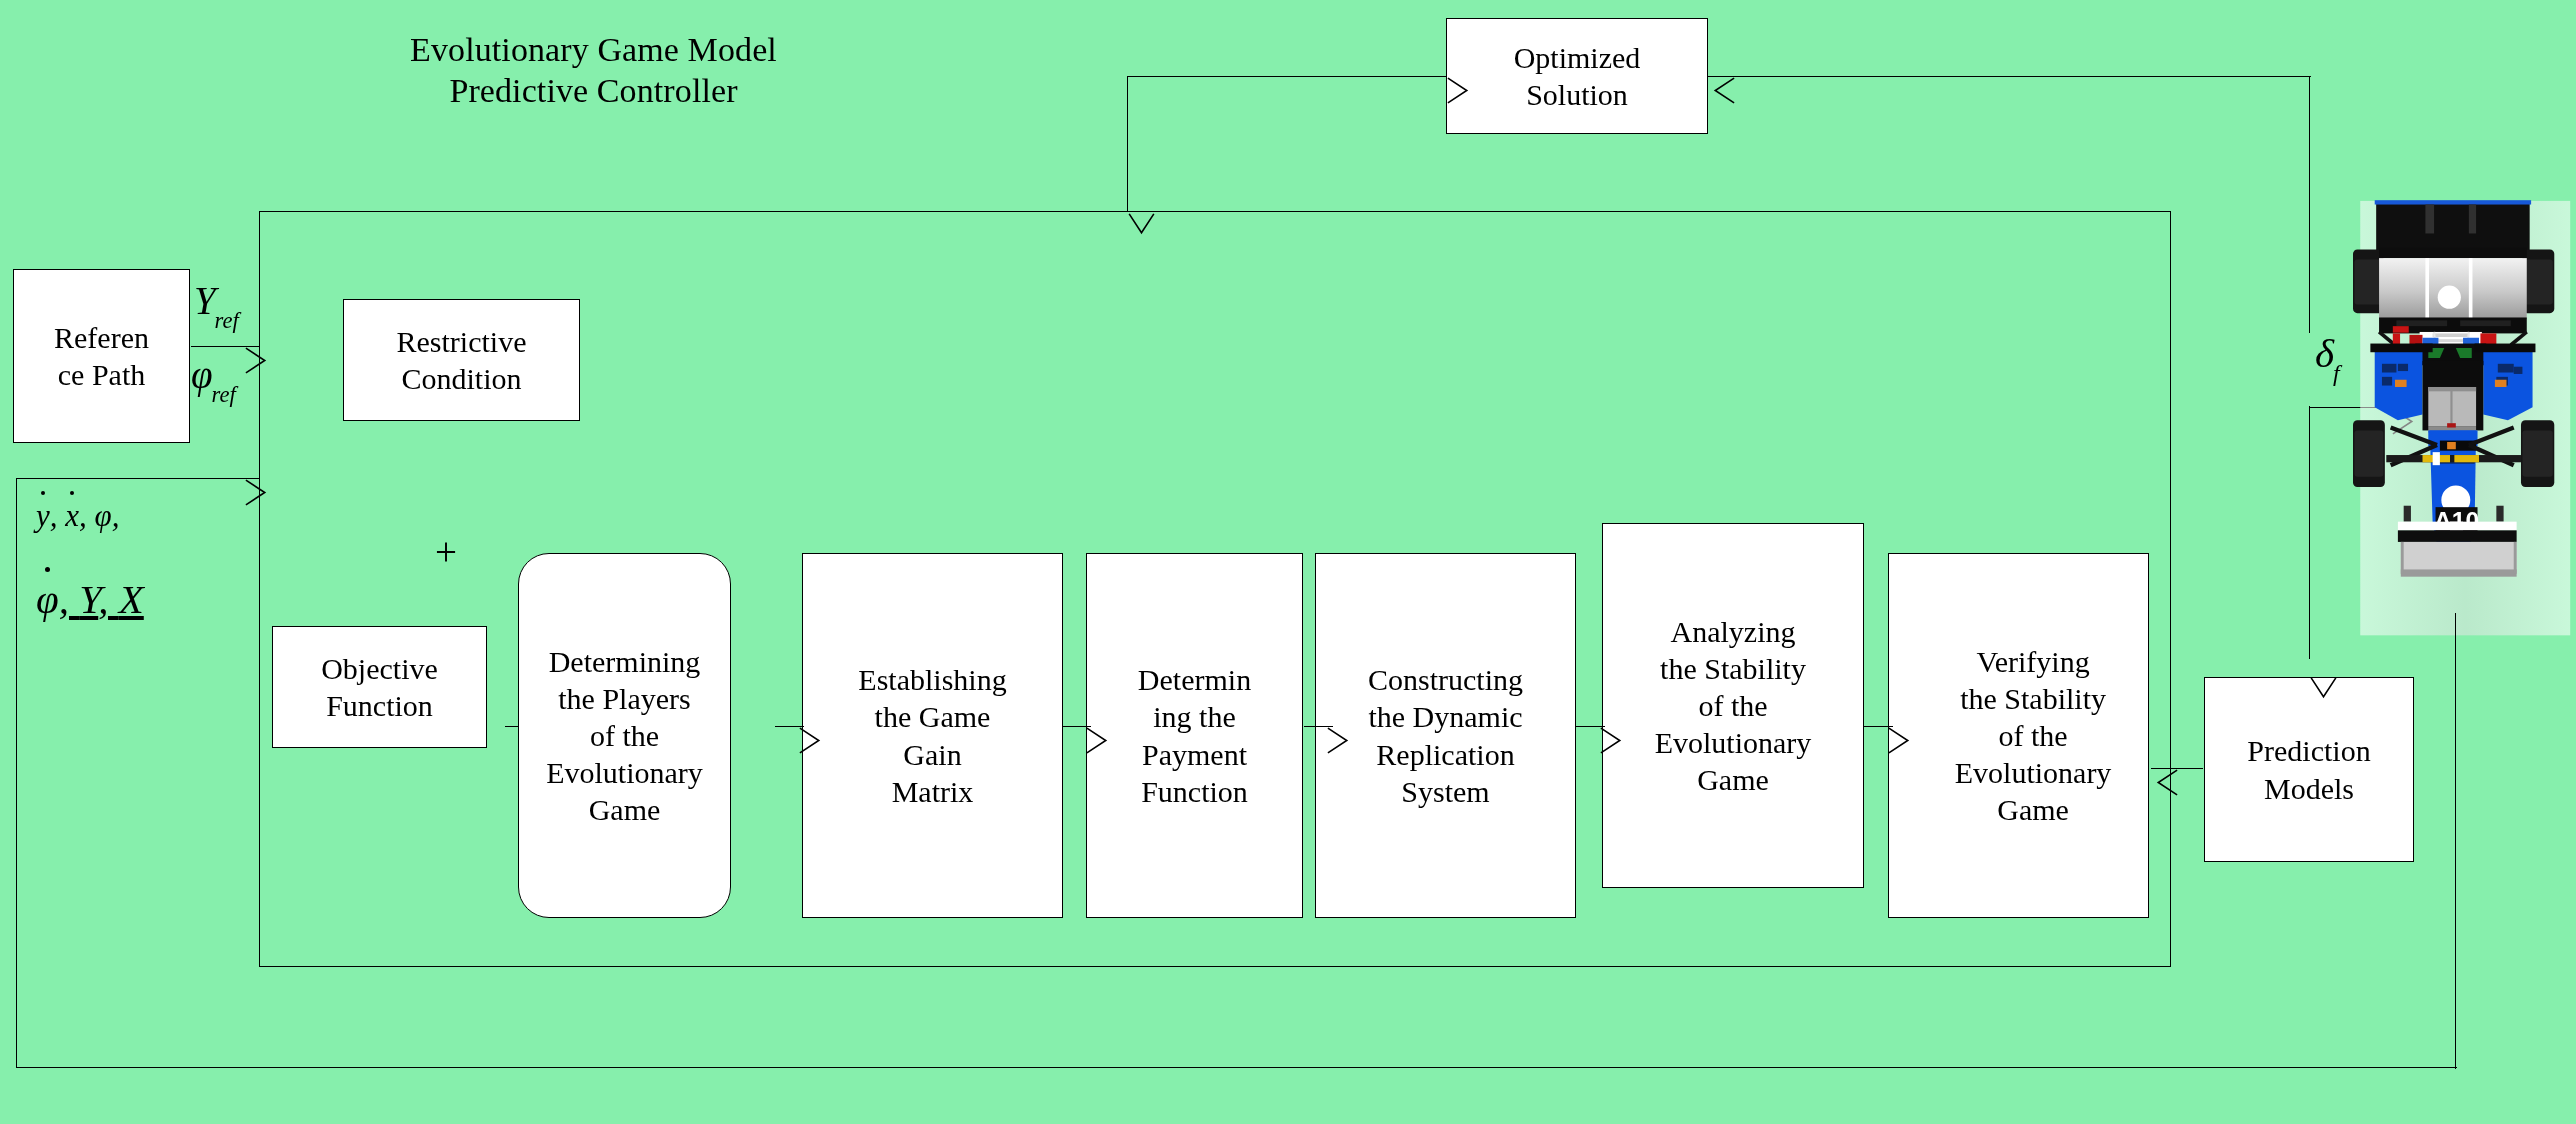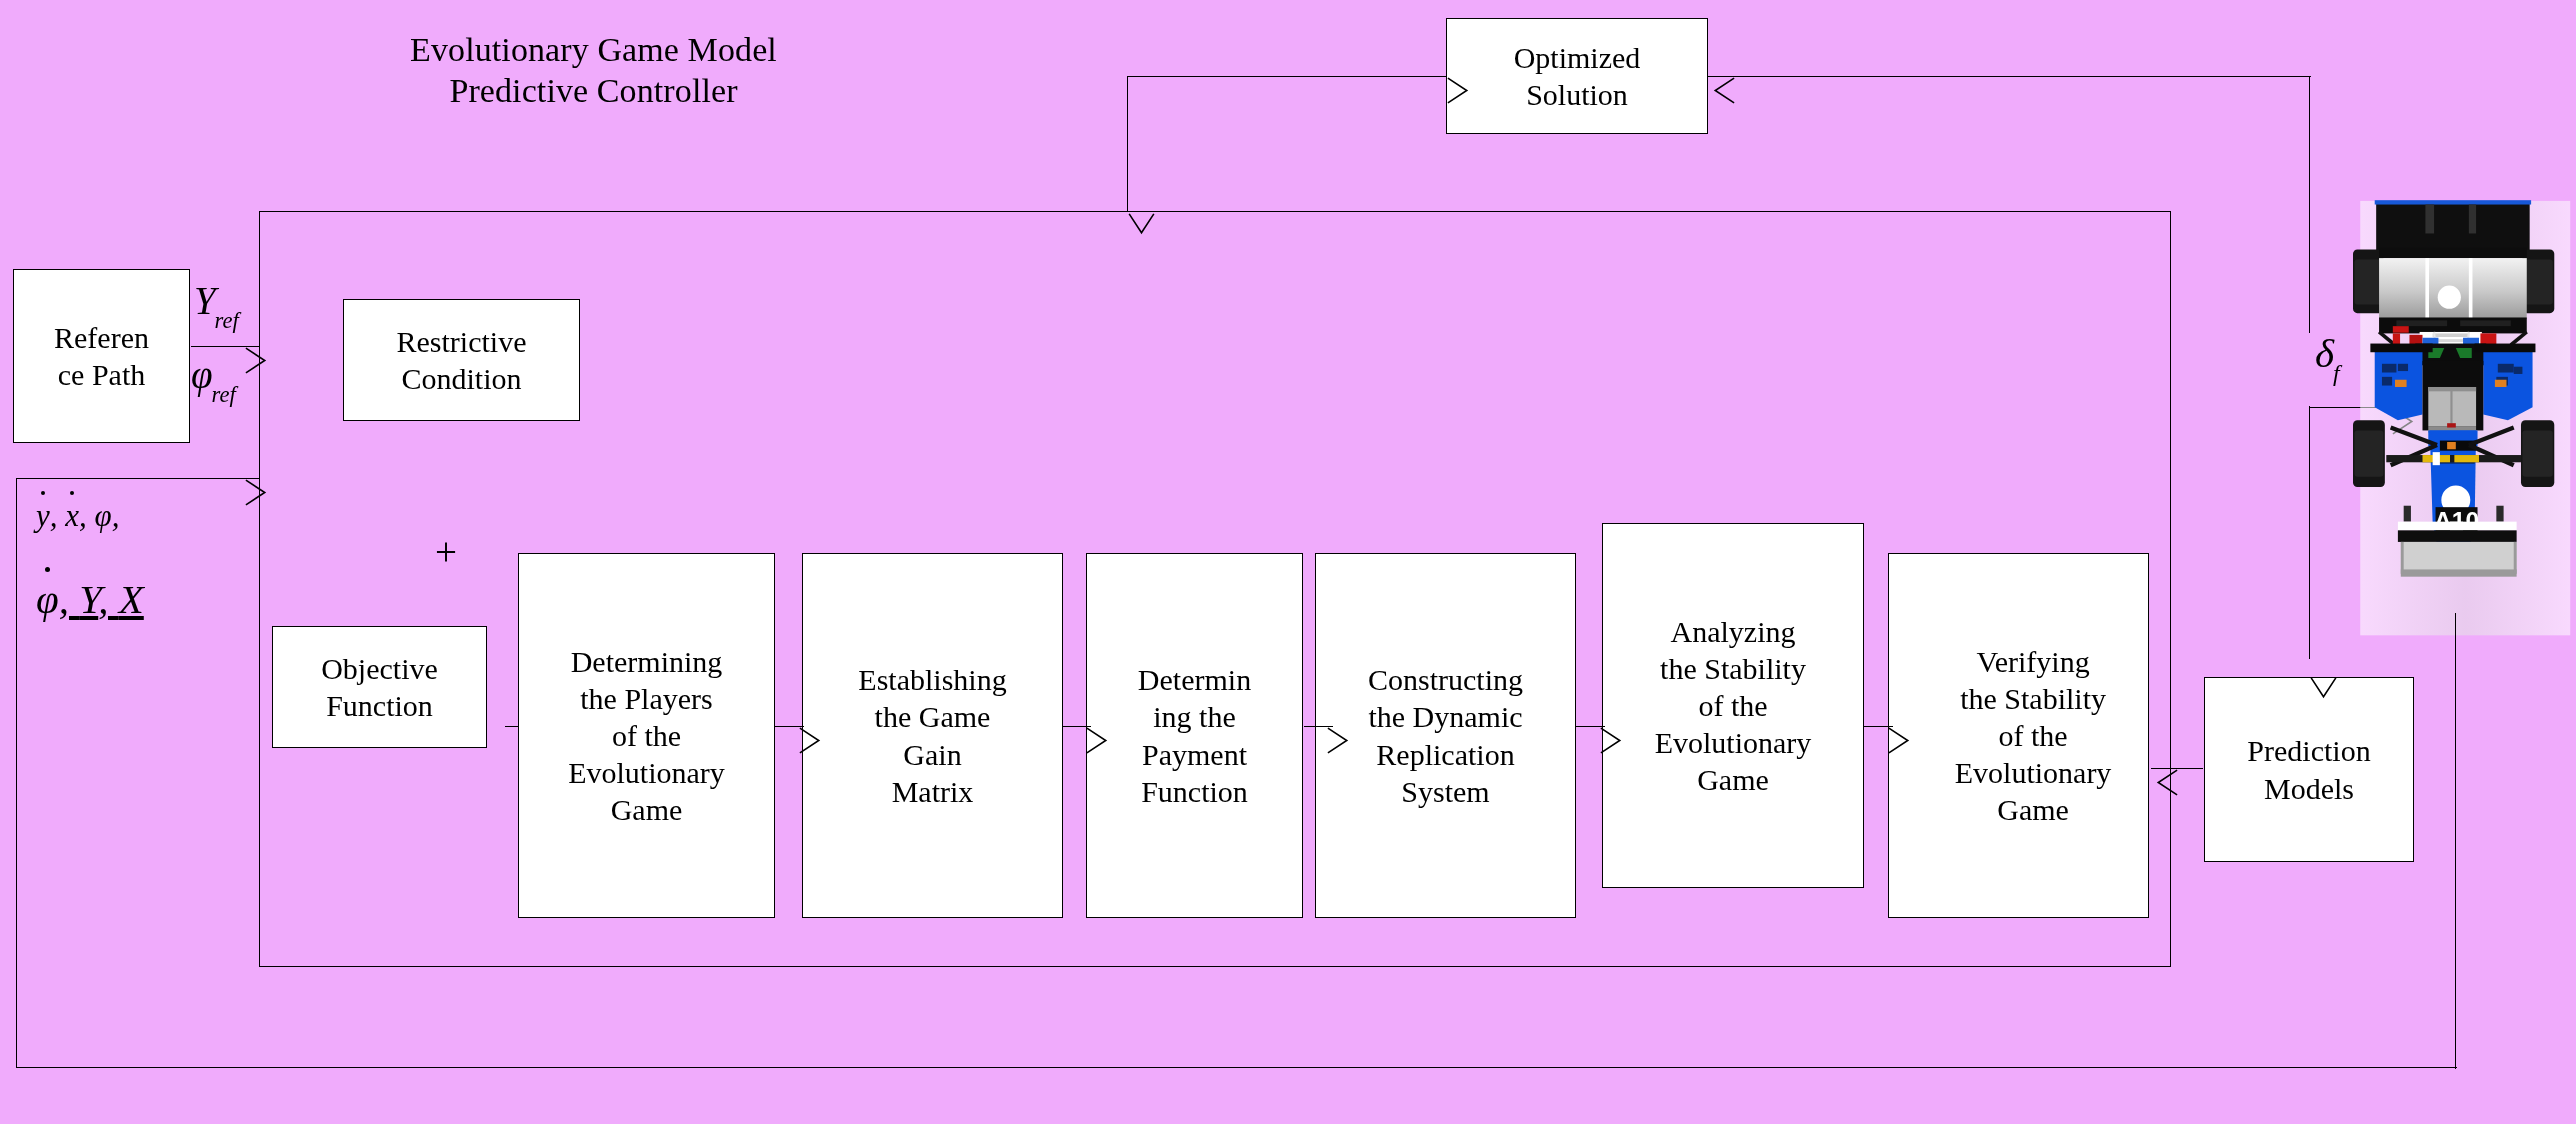--- a/index.html
+++ b/index.html
@@ -5,21 +5,21 @@
 <style>
   html,body{margin:0;padding:0;background:#ffffff;}
   body{
     font-family:"Liberation Serif","DejaVu Serif",serif;
     color:#000000;
   }
   #stage{
     position:relative;
     width:2576px;
     height:1125px;
-    background:#f0abfc;
+    background:#86efac;
     overflow:hidden;
   }
 
   
   .diagram-title{
     position:absolute;
     left:340px; top:29px; width:507px;
     text-align:center;
     font-size:34px;
     line-height:1.22;
@@ -153,21 +153,21 @@
   <div class="box" style="left:272px; top:626px; width:215px; height:122px;">Objective
 Function</div>
 
   <div class="h-line" style="left:505px; top:726px; width:35px;"></div>
   <div class="ah" style="left:529px; top:726px;">
     <svg width="29" height="29" viewBox="-30 -20 40 40">
         <path d="M -26 -17 L 0 0 L -26 17" fill="none" stroke="#000" stroke-width="2.2"></path>
       </svg>
   </div>
 
-  <div class="box" style="left:518px; top:553px; width:257px; height:365px;">Determining
+  <div class="box" style="left:518px; top:553px; width:213px; height:365px;border-radius:31px;">Determining
 the Players
 of the
 Evolutionary
 Game</div>
 
   <div class="box" style="left:802px; top:553px; width:261px; height:365px;">Establishing
 the Game
 Gain
 Matrix</div>
 

